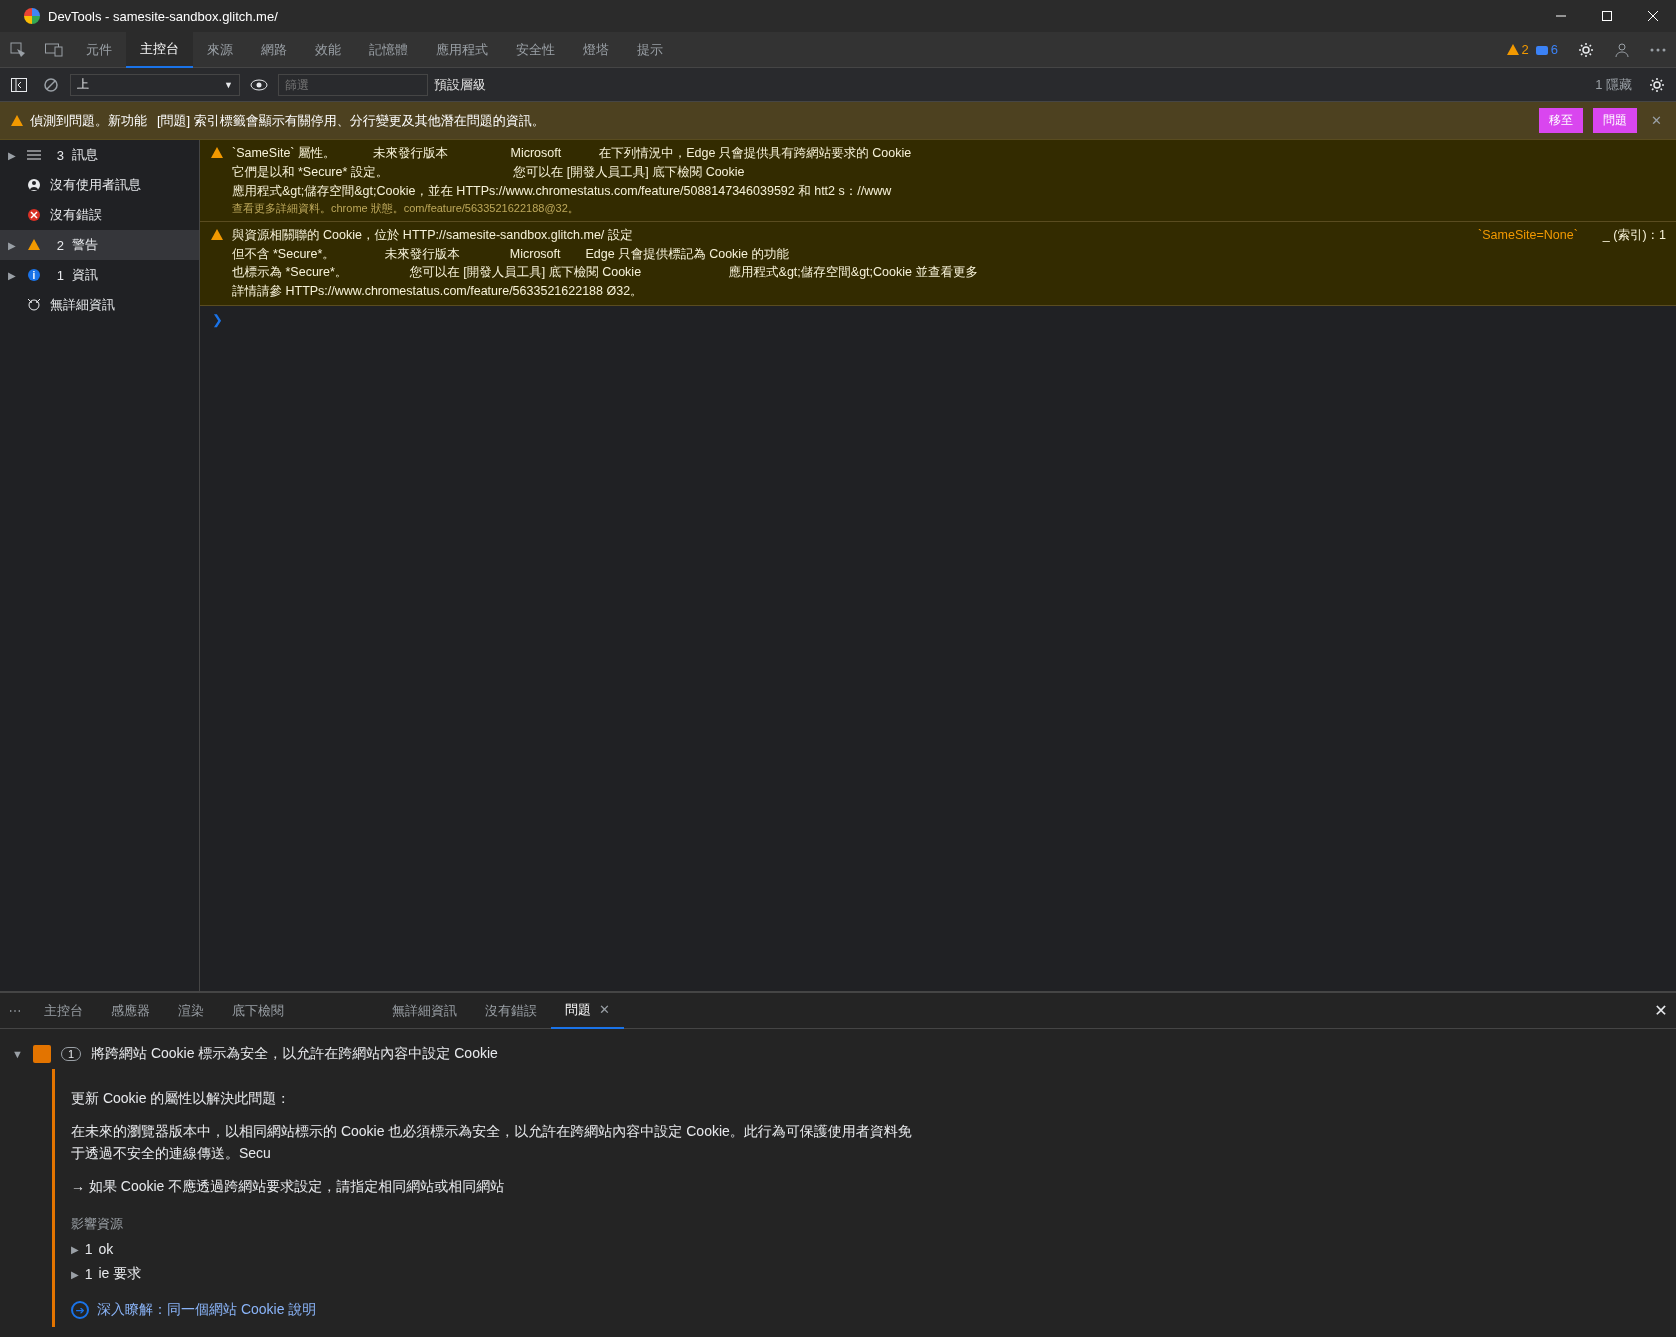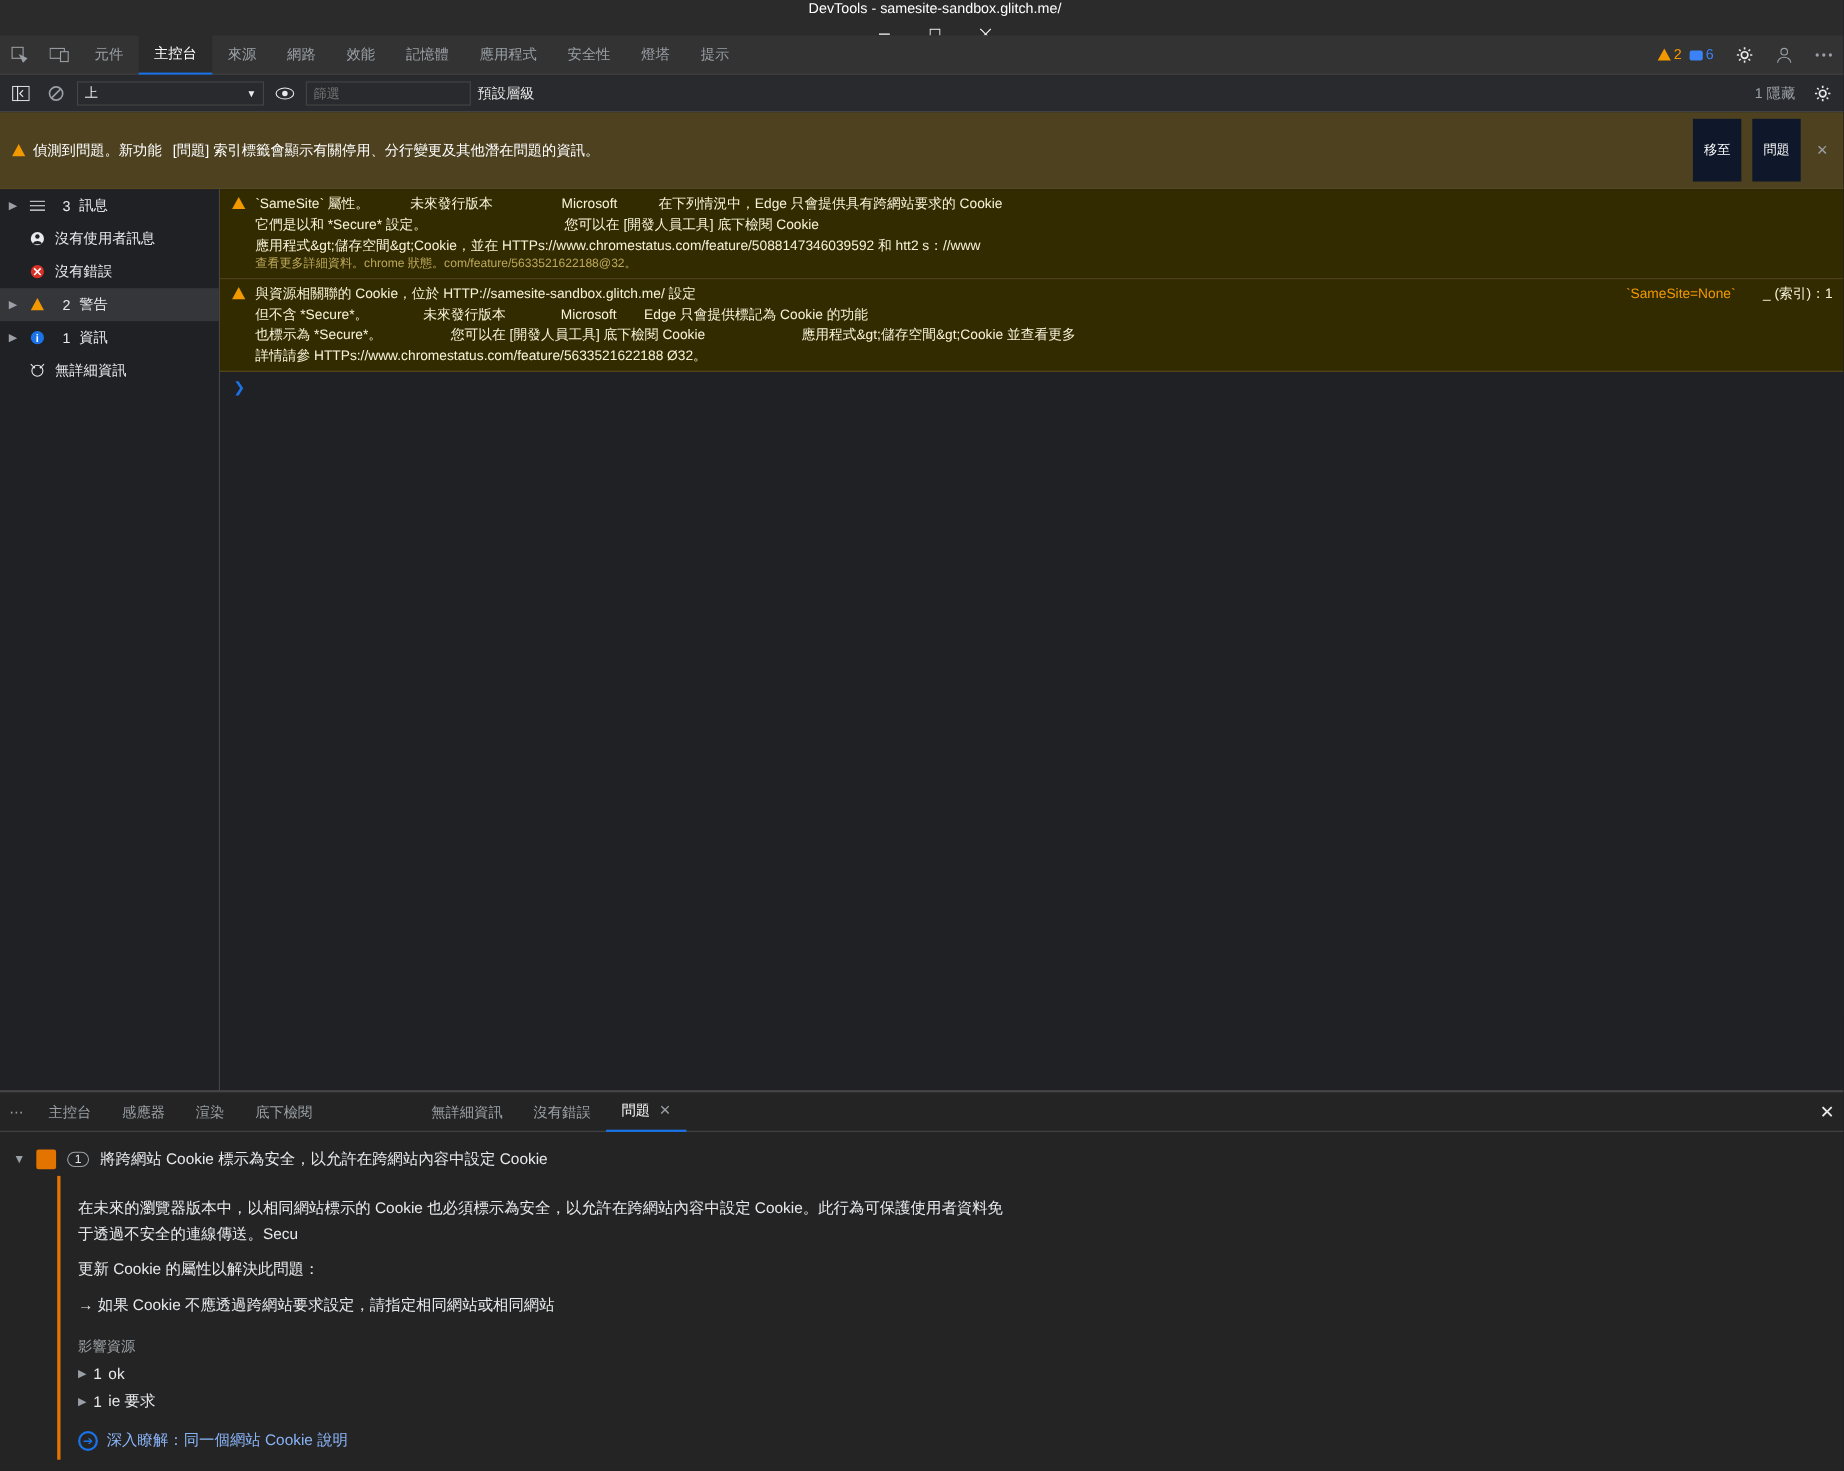--- a/index.html
+++ b/index.html
@@ -1,20 +1,20 @@
 <!DOCTYPE html>
 <html><head>
 <meta charset="utf-8">
 <style>
 * { margin: 0; padding: 0; box-sizing: border-box; font-family: "Segoe UI", Arial, sans-serif; }
 body { background: #202124; color: #e8eaed; font-size: 13px; overflow: hidden; }
 .window { display: flex; flex-direction: column; height: 100vh; width: 100vw; }
 
 
-.titlebar { height: 32px; background: #2b2b2b; display: flex; align-items: center; padding-left: 24px; flex-direction: column; }
+.titlebar { height: 32px; background: #2b2b2b; display: flex; align-items: center; padding-left: 24px; }
 .titlebar .appicon { width: 16px; height: 16px; margin-right: 8px; border-radius: 50%; background: conic-gradient(#4285f4 0 25%, #34a853 0 50%, #fbbc05 0 75%, #ea4335 0 100%); }
 .titlebar .title { color: #ffffff; font-size: 13px; flex: 1; }
 .titlebar .winbtns { display: flex; }
 .titlebar .winbtn { width: 46px; height: 32px; display: flex; align-items: center; justify-content: center; color: #fff; }
 
 
 .maintabs { height: 36px; background: #333333; display: flex; align-items: center; border-bottom: 1px solid #454545; }
 .maintabs .iconbtn { width: 36px; height: 36px; display: flex; align-items: center; justify-content: center; color: #9aa0a6; }
 .maintabs .tab { padding: 0 14px; height: 36px; display: flex; align-items: center; color: #9aa0a6; cursor: pointer; font-size: 13px; }
 .maintabs .tab.active { color: #fff; border-bottom: 2px solid #1a73e8; background: #2b2b2b; }
@@ -30,21 +30,21 @@
 .toolbar input.filter { background: #292a2d; color: #e8eaed; border: 1px solid #454545; height: 22px; padding: 0 6px; width: 150px; font-size: 12px; }
 .toolbar .levels { color: #e5e5e5; text-align: center; }
 .toolbar .iconbtn { width: 26px; height: 26px; display: flex; align-items: center; justify-content: center; color: #9aa0a6; }
 .toolbar .spacer { flex: 1; }
 .toolbar .hidden-text { color: #9aa0a6; margin-right: 6px; margin-left: 20px; }
 
 
 .infobar { background: #4d4120; color: #fff; display: flex; align-items: center; padding: 6px 10px; gap: 10px; font-size: 13px; border-bottom: 1px solid #5a4c20; }
 .infobar .label { display: flex; align-items: center; gap: 6px; }
 .infobar .spacer { flex: 1; }
-.infobar button { background: #0f172a; color: #fff; border: none; padding: 20px 10px; font-size: 12px; cursor: pointer; }
+.infobar button { background: #d946ef; color: #fff; border: none; padding: 4px 10px; font-size: 12px; cursor: pointer; }
 .infobar .close { color: #9aa0a6; cursor: pointer; padding: 0 4px; }
 
 
 .console-split { display: flex; flex: 1; min-height: 0; }
 .sidebar { width: 200px; background: #202124; border-right: 1px solid #454545; }
 .sidebar .row { display: flex; align-items: center; padding: 6px 8px; gap: 8px; color: #e8eaed; font-size: 13px; cursor: pointer; }
 .sidebar .row.sel { background: #35363a; }
 .sidebar .row .arrow { width: 10px; color: #9aa0a6; font-size: 10px; }
 .sidebar .row .cnt { width: 14px; text-align: right; }
 .sidebar .row .ico { width: 16px; display: flex; justify-content: center; }
@@ -342,22 +342,22 @@
     </div>
 
     <div class="issues">
       <div class="issue-head">
         <span class="arrow">▼</span>
         <span class="badge-or"></span>
         <span class="count">1</span>
         <span class="title">將跨網站 Cookie 標示為安全，以允許在跨網站內容中設定 Cookie</span>
       </div>
       <div class="issue-body">
+        <p>更新 Cookie 的屬性以解決此問題：</p>
         <p>在未來的瀏覽器版本中，以相同網站標示的 Cookie 也必須標示為安全，以允許在跨網站內容中設定 Cookie。此行為可保護使用者資料免于透過不安全的連線傳送。Secu</p>
-        <p>更新 Cookie 的屬性以解決此問題：</p>
         <p>→ 如果 Cookie 不應透過跨網站要求設定，請指定相同網站或相同網站</p>
         <div class="sub">
           <span>影響</span>
           <span>資源</span>
         </div>
         <div class="res">
             <span class="a">▶</span>
             <span>1</span> 
             <span>ok</span>
           </div>

